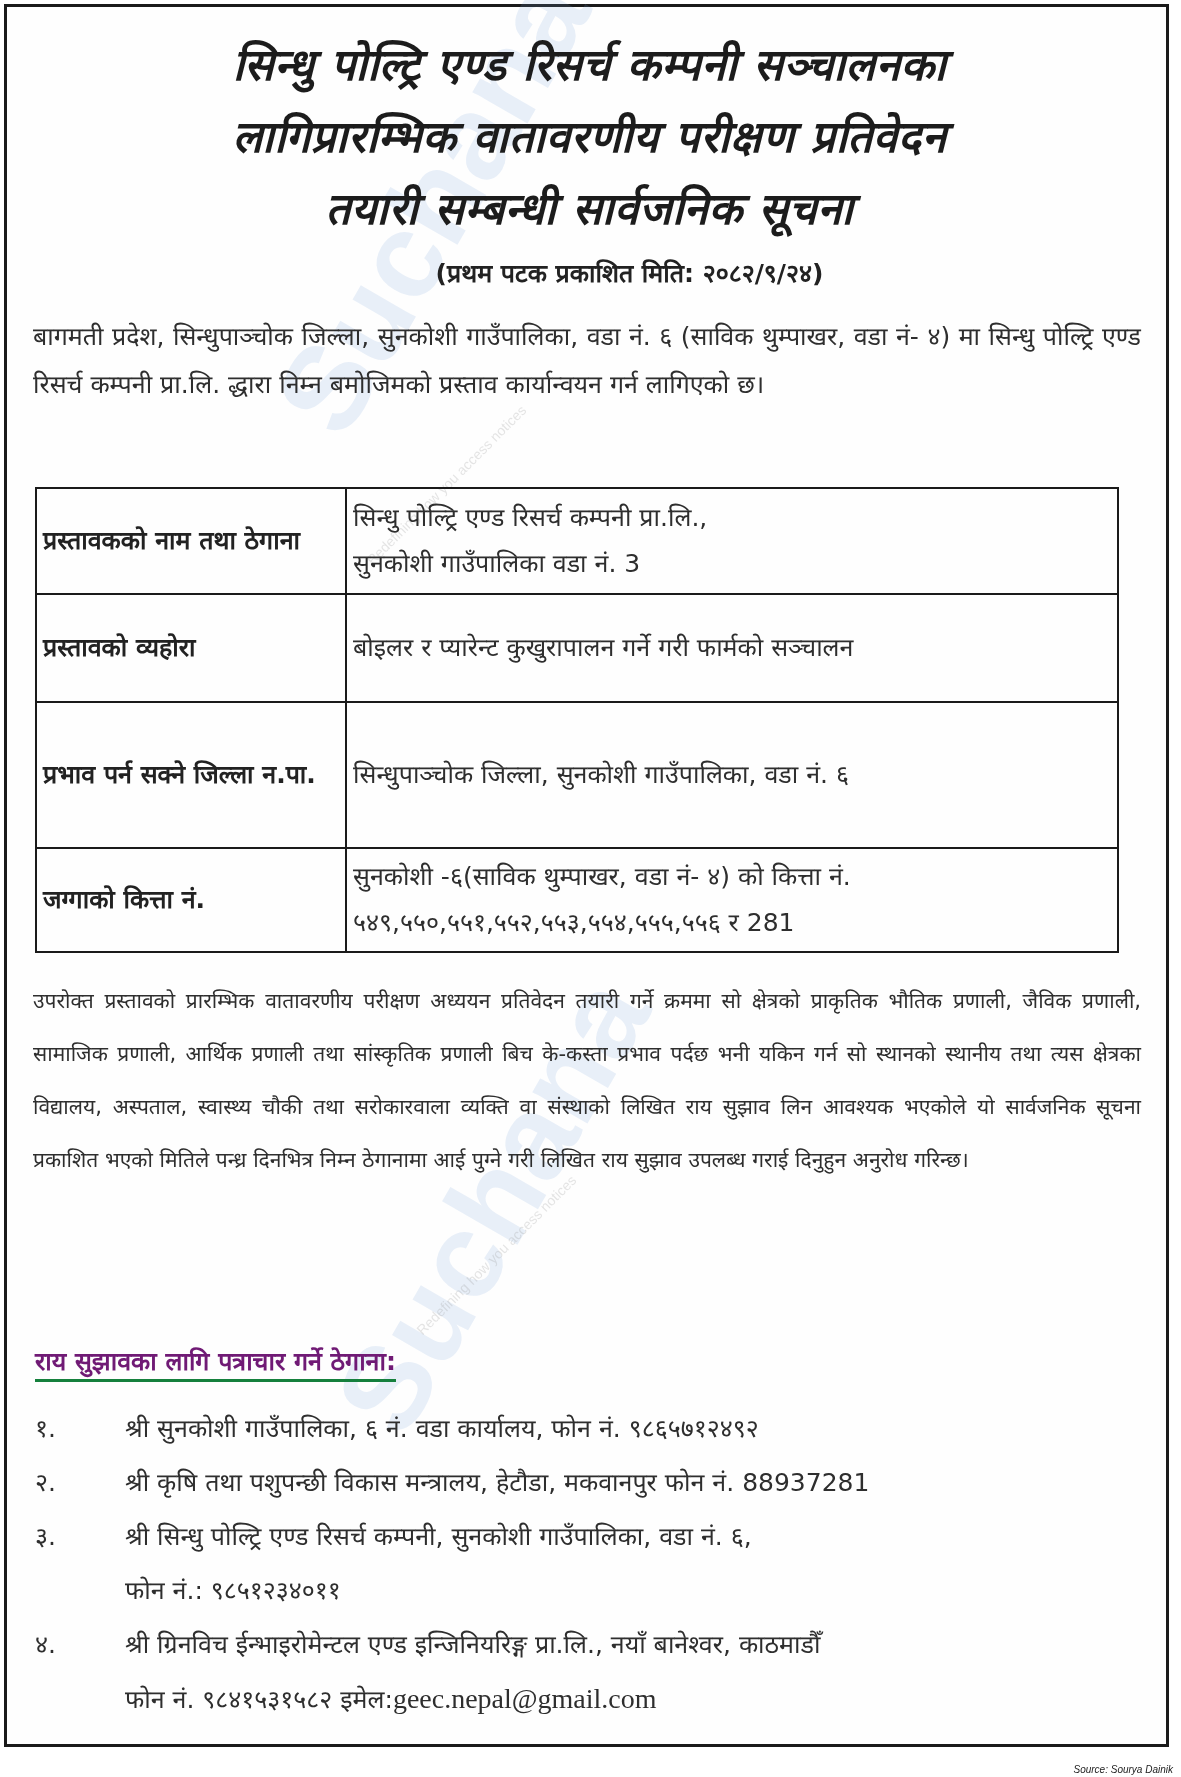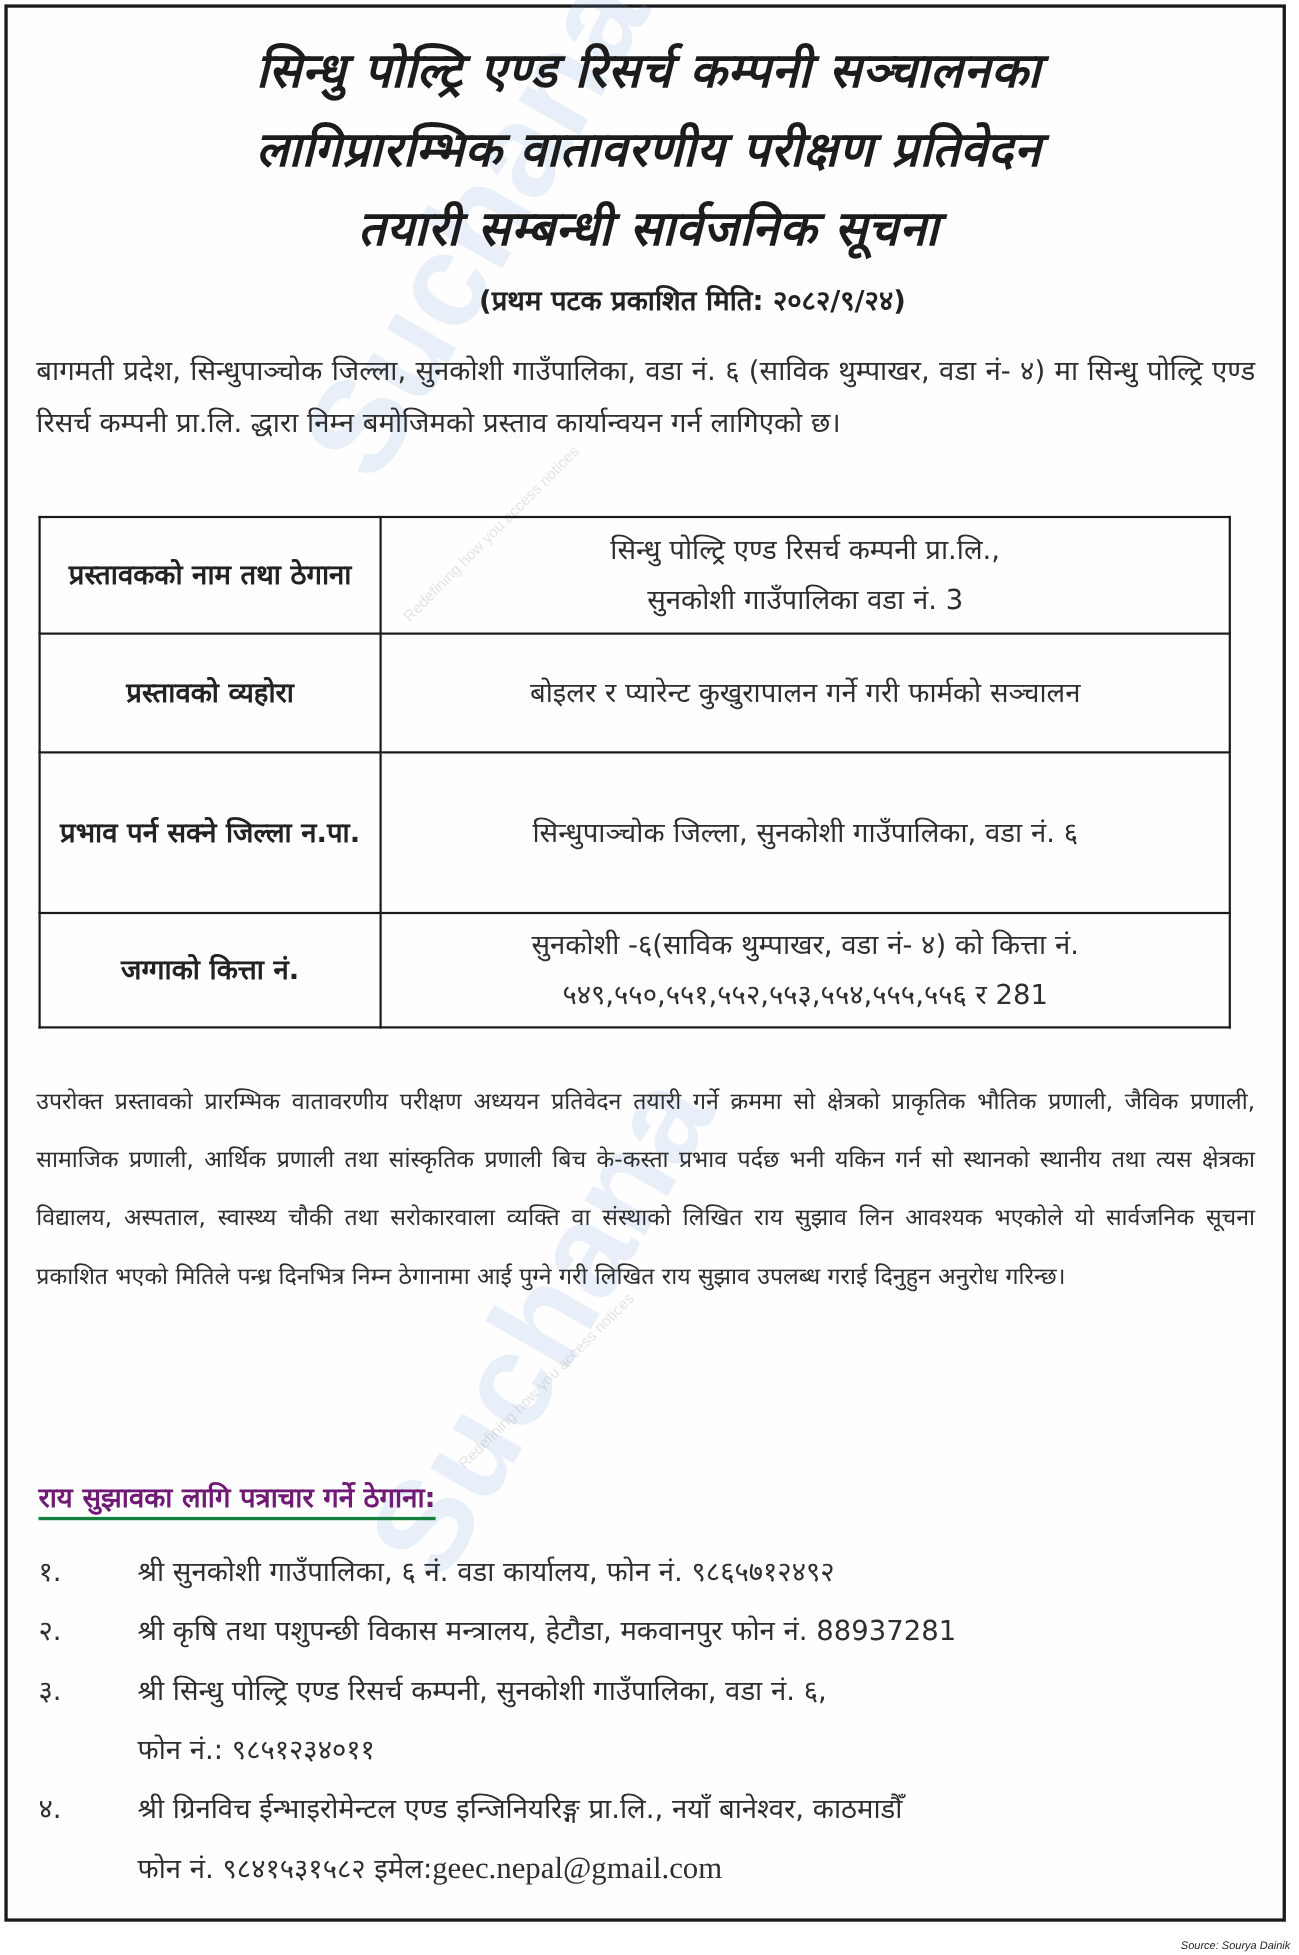--- a/index.html
+++ b/index.html
@@ -78,26 +78,25 @@
     width: 1108px;
     top: 306px;
     font-size: 25px;
     line-height: 48px;
     text-align: justify;
     color: #2e2e2e;
   }
   table.info {
     position: absolute;
     left: 28px;
-    top: 462px;
+    top: 480px;
     width: 1084px;
     border-collapse: collapse;
     font-size: 25px;
     color: #2e2e2e;
-    text-align: center;
   }
   table.info td {
     border: 2px solid #1a1a1a;
     vertical-align: middle;
     padding: 4px 6px;
     line-height: 46px;
   }
   table.info td.label {
     width: 296px;
     font-weight: bold;

